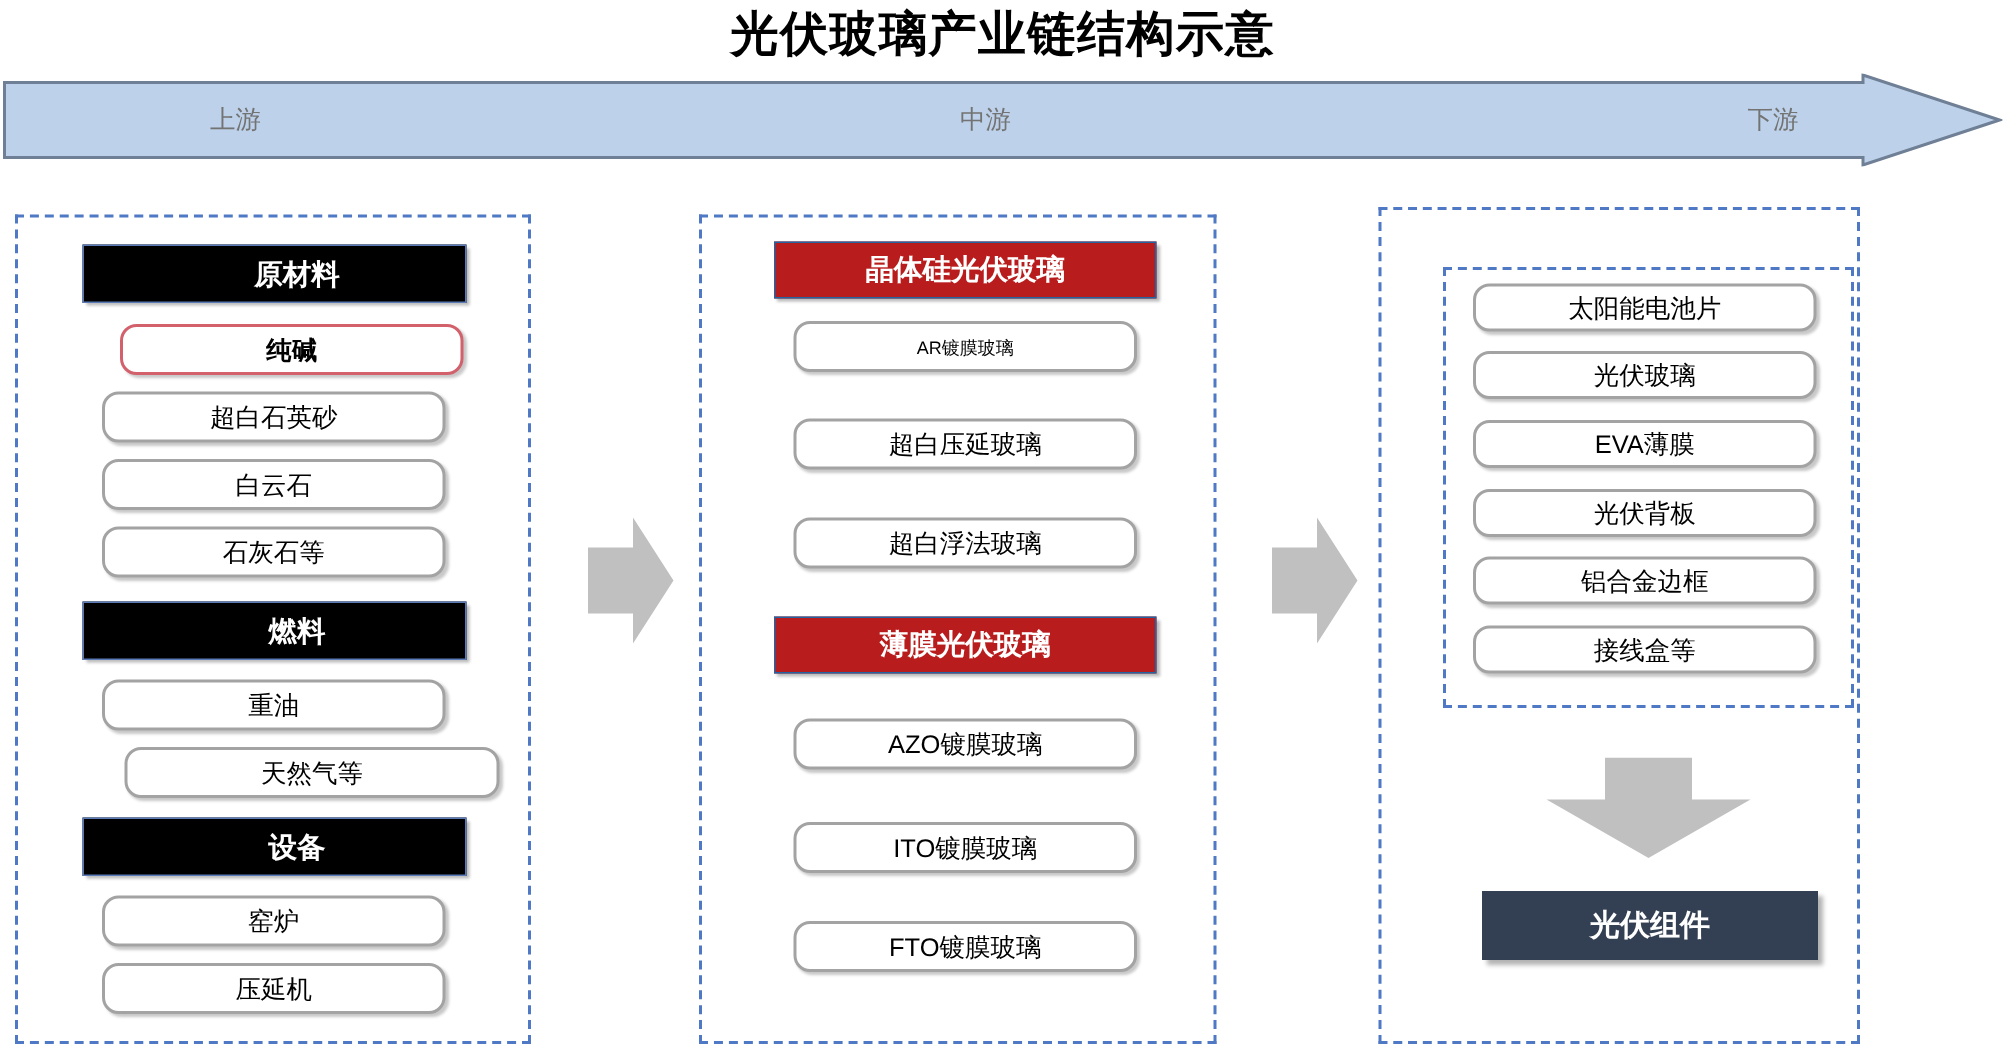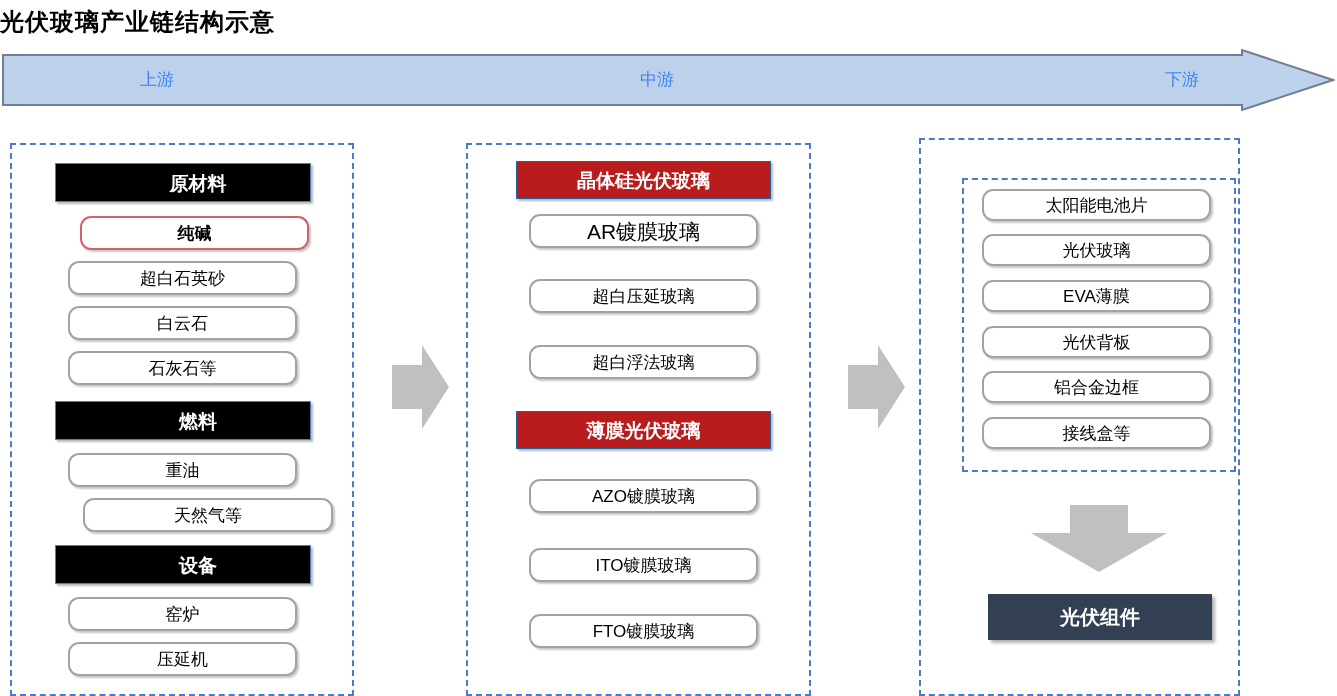--- a/index.html
+++ b/index.html
@@ -8,34 +8,34 @@
     background:#ffffff;
     font-family:"Liberation Sans","DejaVu Sans",sans-serif;
     overflow:hidden;
     position:relative;
   }
   #stage{position:relative;width:1337px;height:696px;}
 
   
   .title{
     position:absolute;left:0;top:2px;width:1337px;
-    text-align:left;
-    font-size:24px;font-weight:700;color:#000;
+    text-align:center;
+    font-size:32px;font-weight:700;color:#000;
     letter-spacing:1px;
     line-height:40px;
   }
 
   
   .banner{
     position:absolute;left:2px;top:49px;width:1333px;height:62px;
   }
   .banner svg{display:block;}
   .banner-label{
     position:absolute;top:0;height:62px;line-height:62px;
-    font-size:17px;color:#3b82f6;text-align:center;font-weight:400;
+    font-size:17px;color:#737373;text-align:center;font-weight:400;
   }
   .bl-up{left:95px;width:120px;}
   .bl-mid{left:595px;width:120px;}
   .bl-down{left:1120px;width:120px;}
 
   
   .col{
     position:absolute;
     border:2px dashed #4f79c4;
     box-sizing:border-box;
@@ -131,21 +131,21 @@
   <div class="conn" style="left:392px;top:345px;">
     <svg width="58" height="85" viewBox="0 0 58 85">
       <polygon points="0,20 30,20 30,0 57,42 30,84 30,64 0,64" fill="#c0c0c0"></polygon>
     </svg>
   </div>
 
   <div class="col" id="col-mid"></div>
 
   <div class="sec-head strong" style="left:516px;top:161px;width:255px;height:38px;line-height:38px;font-size:19px;">晶体硅光伏玻璃</div>
 
-  <div class="pill" style="left:529px;top:214px;width:229px;height:34px;line-height:32px;font-size:21px;">AR镀膜玻璃</div>
+  <div class="pill" style="left:529px;top:214px;width:229px;height:34px;line-height:32px;font-size:12px;">AR镀膜玻璃</div>
   <div class="pill" style="left:529px;top:279px;width:229px;height:34px;line-height:32px;font-size:17px;">超白压延玻璃</div>
   <div class="pill" style="left:529px;top:345px;width:229px;height:34px;line-height:32px;font-size:17px;">超白浮法玻璃</div>
 
   <div class="sec-head strong" style="left:516px;top:411px;width:255px;height:38px;line-height:38px;font-size:19px;">薄膜光伏玻璃</div>
 
   <div class="pill" style="left:529px;top:479px;width:229px;height:34px;line-height:32px;font-size:17px;">AZO镀膜玻璃</div>
   <div class="pill" style="left:529px;top:548px;width:229px;height:34px;line-height:32px;font-size:17px;">ITO镀膜玻璃</div>
   <div class="pill" style="left:529px;top:614px;width:229px;height:34px;line-height:32px;font-size:17px;">FTO镀膜玻璃</div>
 
   <div class="conn" style="left:848px;top:345px;">

